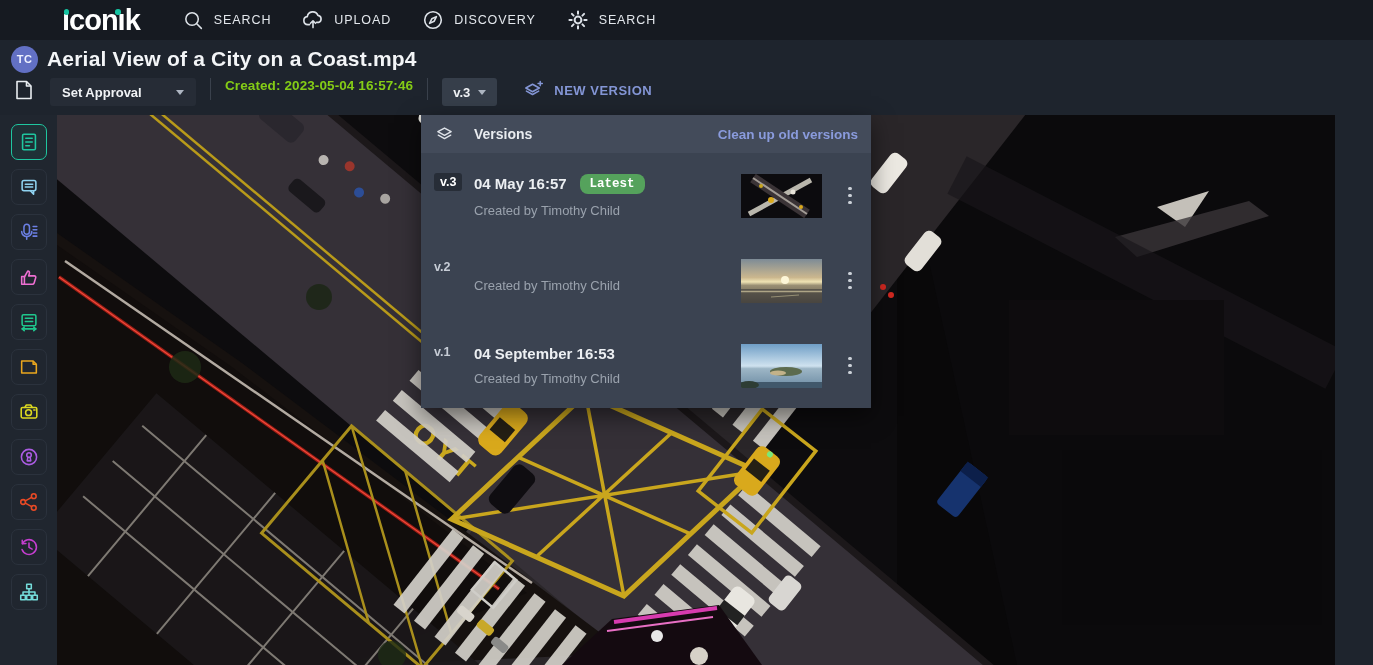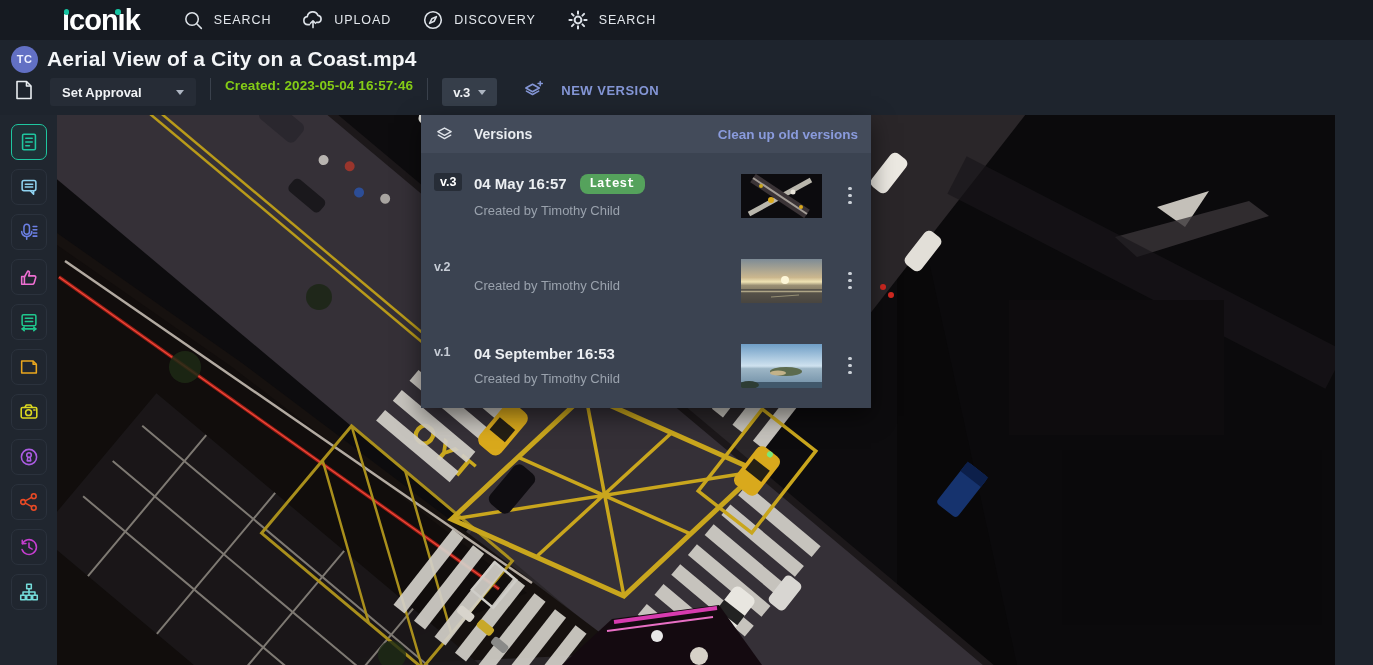--- a/index.html
+++ b/index.html
@@ -24,21 +24,21 @@
   .titlerow h1{margin:0;font-size:21px;font-weight:600;color:#f3f5f7;letter-spacing:.2px;}
   
   .toolbar{height:37px;background:#1e242d;display:flex;align-items:flex-start;padding-left:12px;}
   .docicon{flex:none;display:flex;margin-right:14px;}
   .btn{background:#262c36;border:none;border-radius:3px;color:#f0f2f5;font-weight:600;font-size:13px;height:28px;display:flex;align-items:center;cursor:pointer;font-family:inherit;}
   .btn.approval{width:146px;padding:0 12px;justify-content:space-between;}
   .caret{width:0;height:0;border-left:4.5px solid transparent;border-right:4.5px solid transparent;border-top:5px solid #aeb6c2;}
   .vdiv{width:1px;height:22px;background:#3a414c;margin:0 14px;}
   .created{color:#84cc16;font-size:13.5px;font-weight:600;letter-spacing:.1px;}
   .btn.version{background:#363e4a;padding:0 11px;gap:8px;}
-  .newversion{display:flex;align-items:center;gap:16px;color:#8496d6;font-weight:600;font-size:13px;letter-spacing:.5px;background:none;border:none;margin-left:19px;cursor:pointer;font-family:inherit;}
+  .newversion{display:flex;align-items:center;gap:9px;color:#8496d6;font-weight:600;font-size:13px;letter-spacing:.5px;background:none;border:none;margin-left:19px;cursor:pointer;font-family:inherit;}
   .newversion svg{stroke:#8496d6;}
   
   .content{display:flex;height:550px;}
   .sidebar{width:57px;background:#20262f;display:flex;flex-direction:column;align-items:center;padding-top:9px;gap:9px;flex:none;}
   .sideitem{width:36px;height:36px;border-radius:7px;border:1px solid #2b323d;display:flex;align-items:center;justify-content:center;cursor:pointer;box-sizing:border-box;flex:none;background:transparent;}
   .sideitem svg{stroke:currentColor;}
   .sideitem.sel{border-color:currentColor;background:rgba(30,200,160,.07);}
   .video{width:1278px;height:550px;position:relative;background:#0c0b0d;overflow:hidden;flex:none;cursor:pointer;}
   .video svg{position:absolute;inset:0;display:block;}
   

